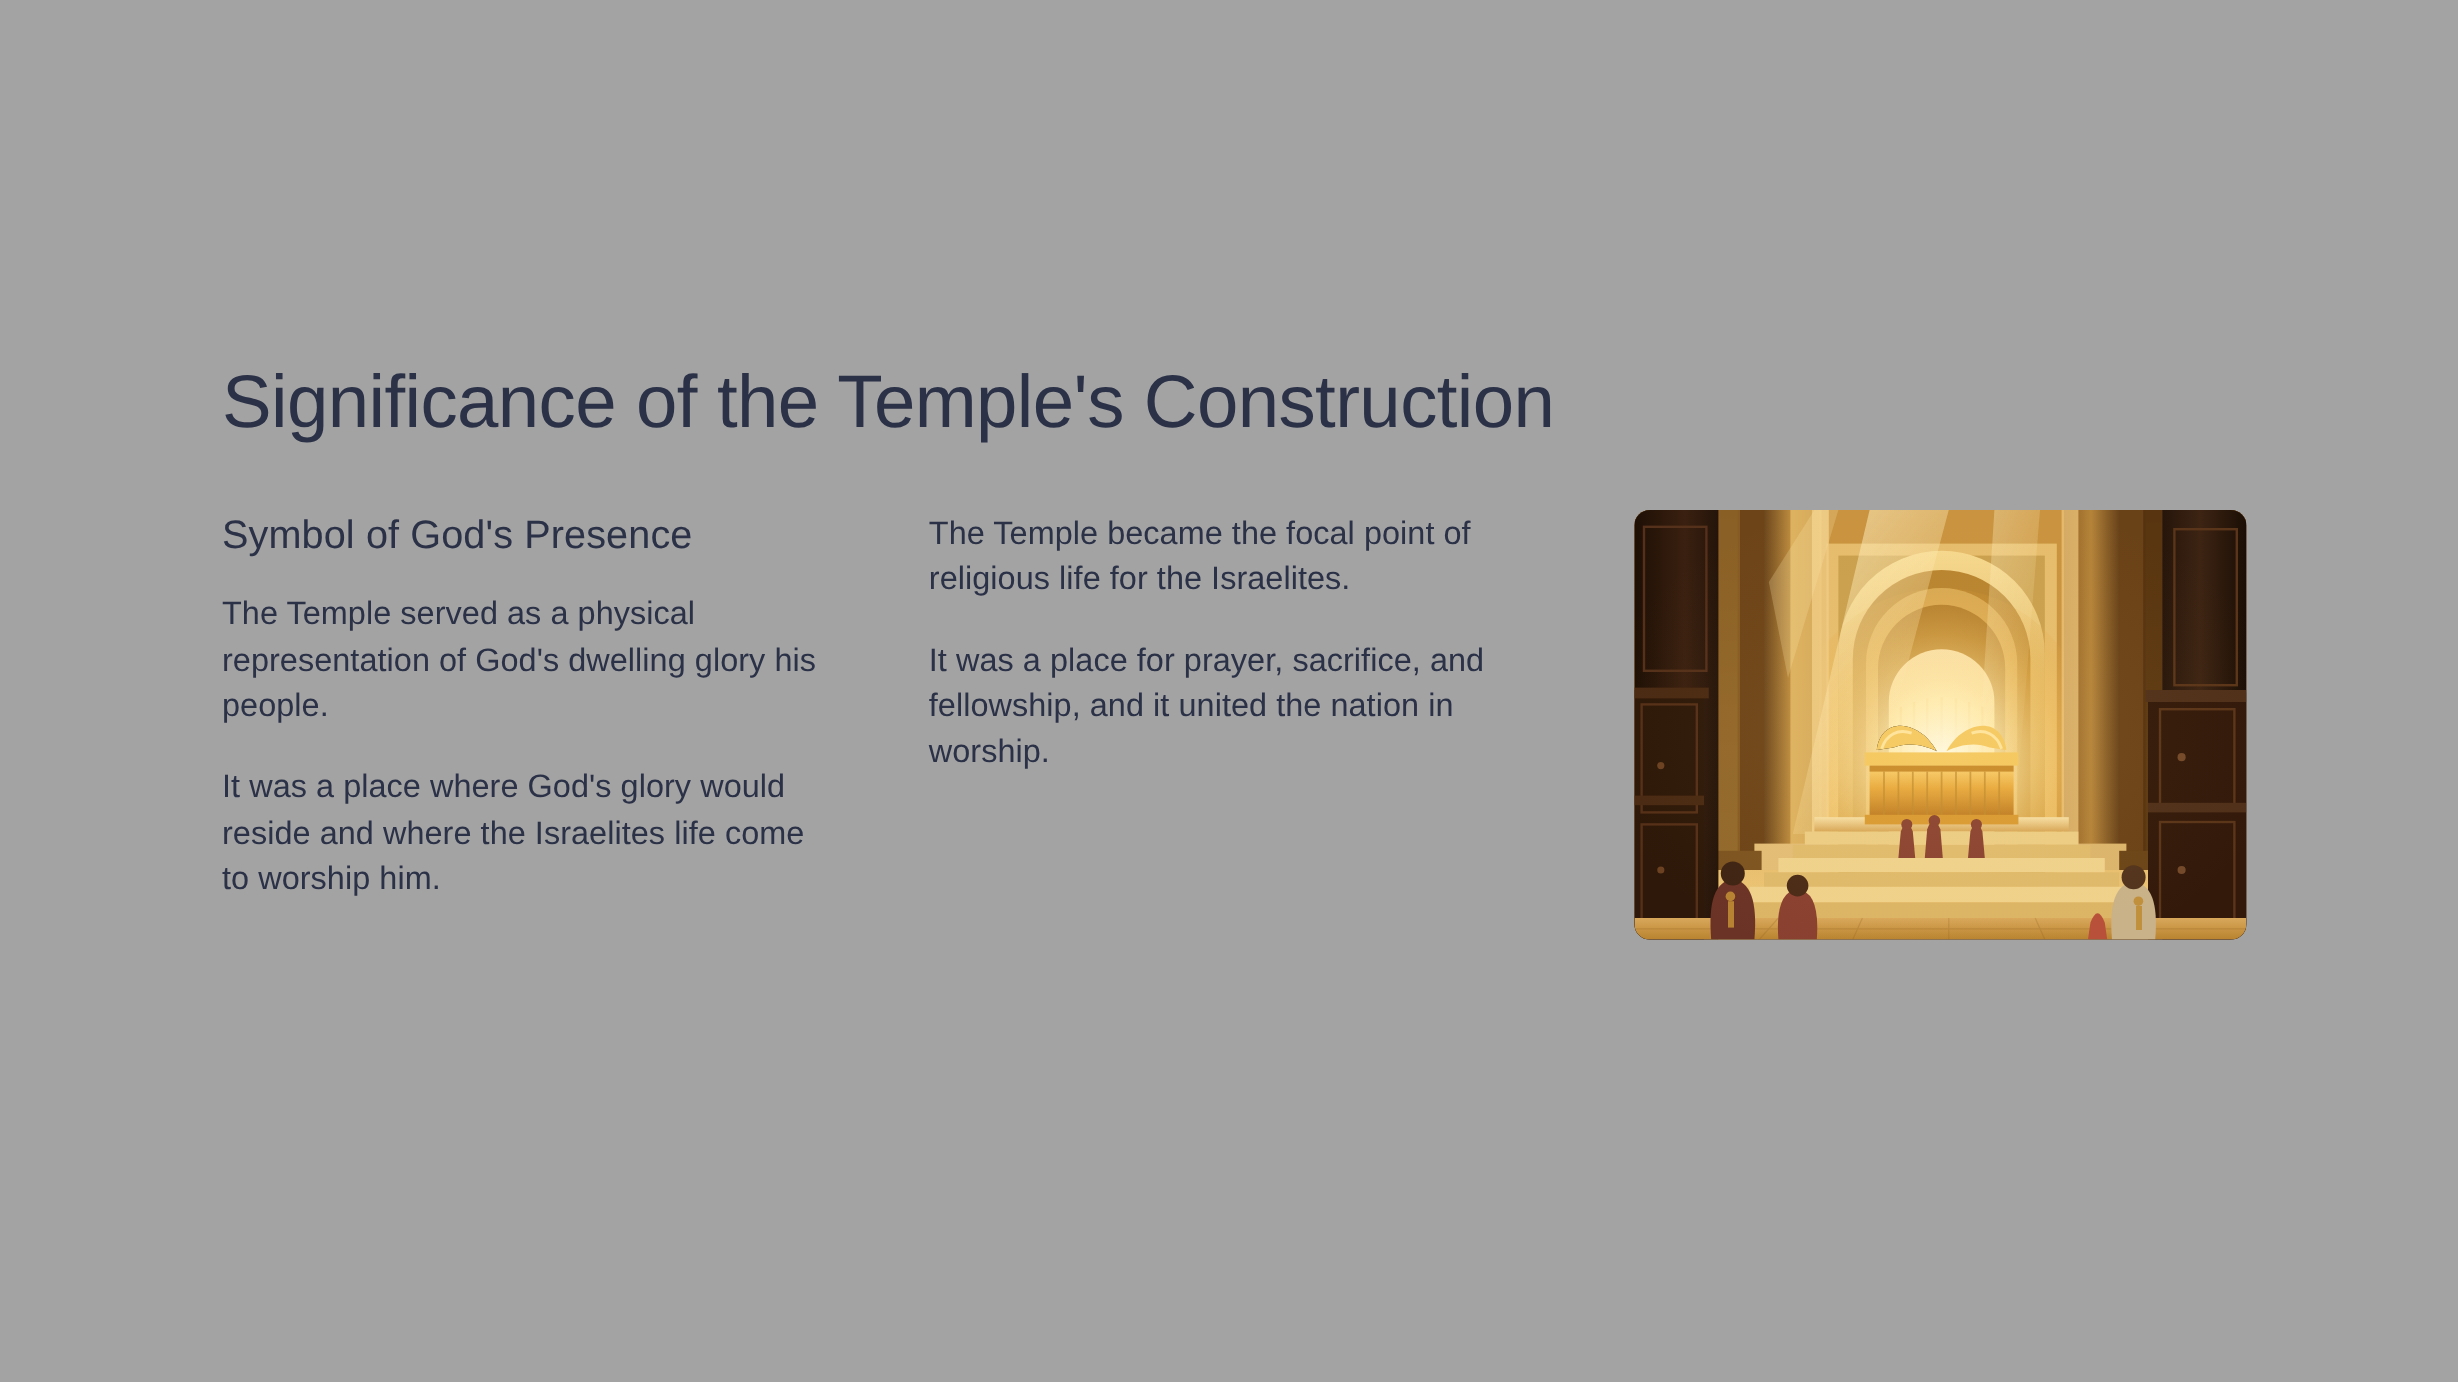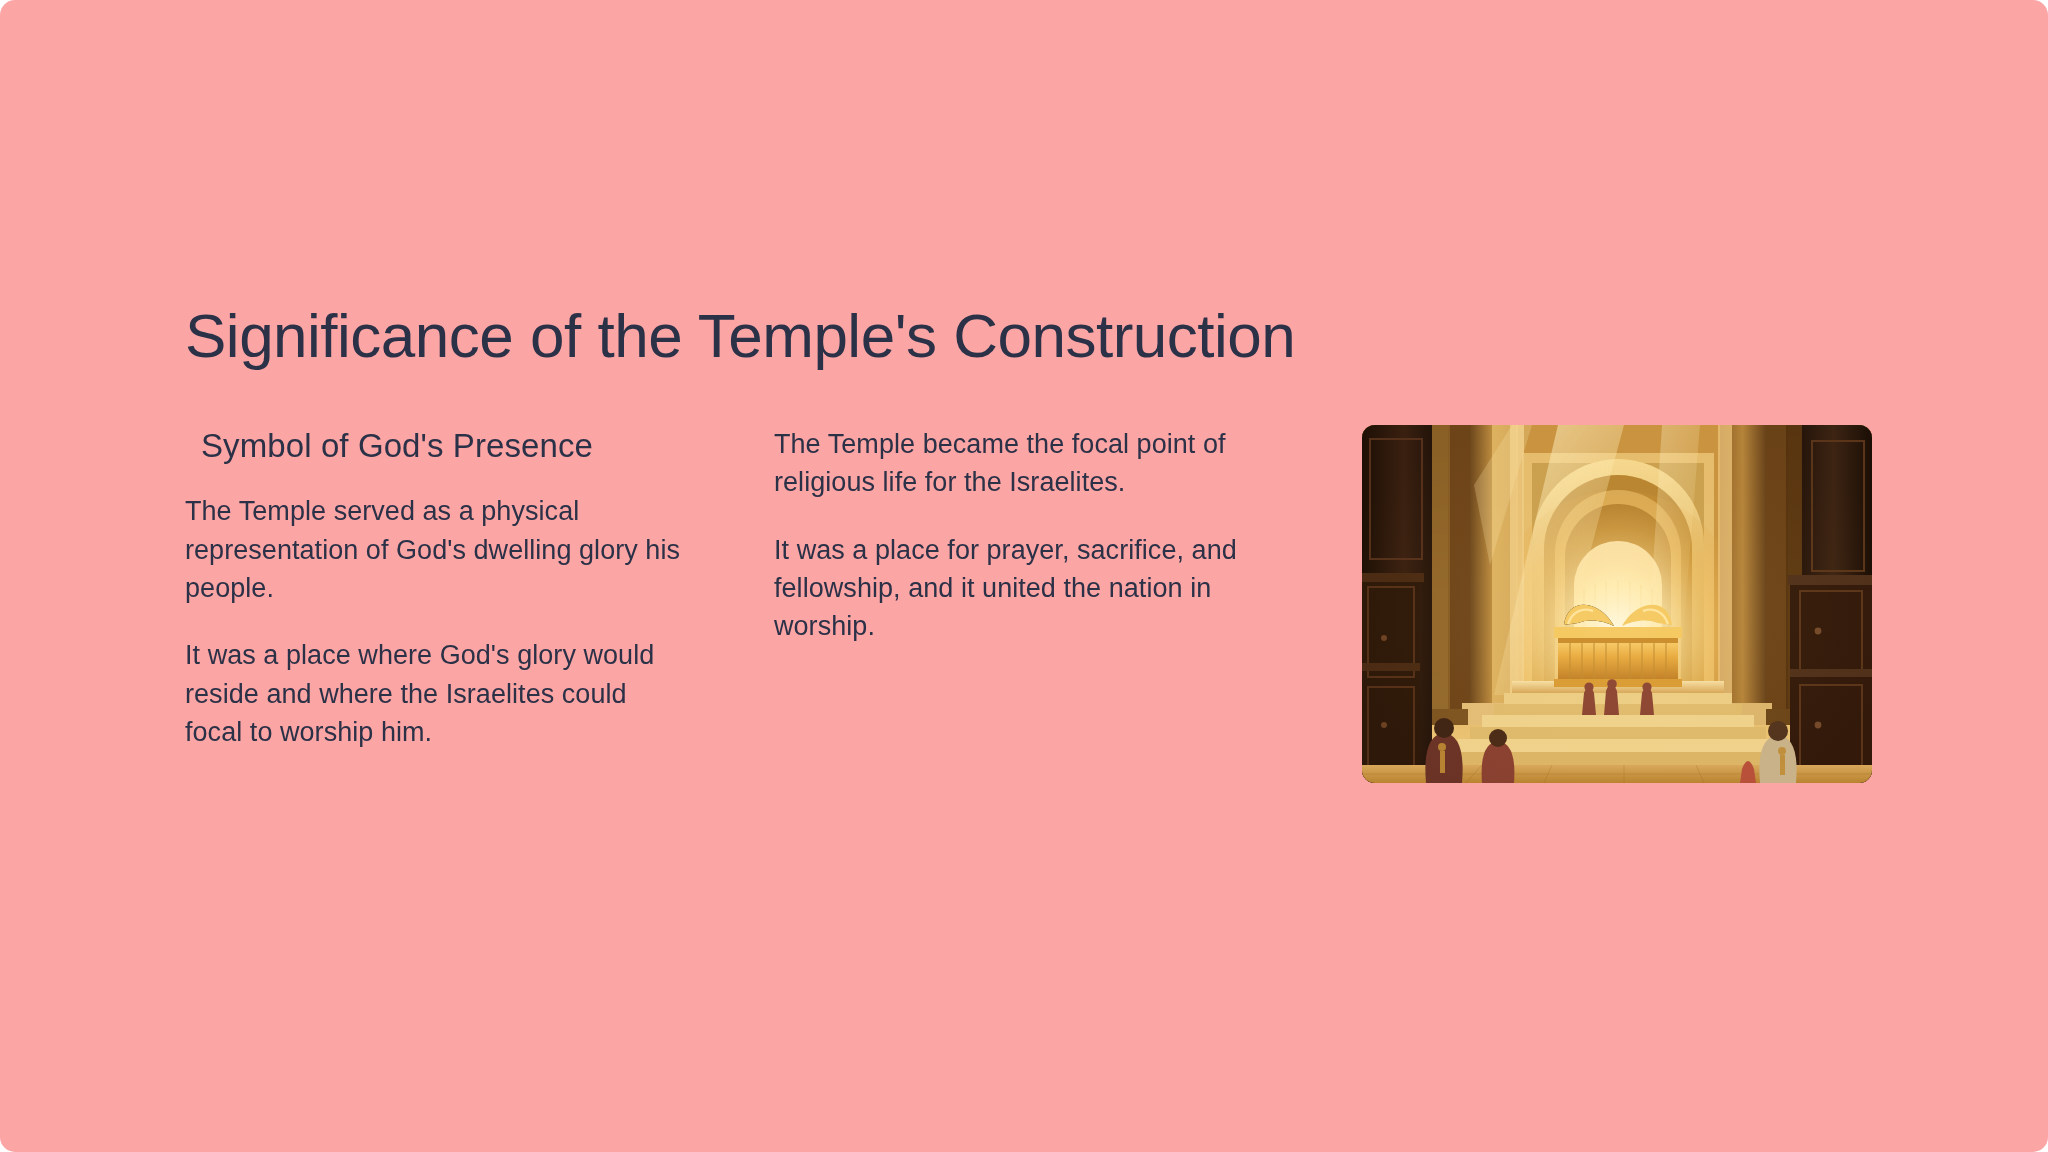--- a/index.html
+++ b/index.html
@@ -10,22 +10,21 @@
   body {
     width: 2048px;
     height: 1152px;
     font-family: "Liberation Sans", "DejaVu Sans", sans-serif;
     overflow: hidden;
     position: relative;
   }
   .slide {
     position: absolute;
     inset: 0;
-    background: #fca5a5;
-    border-radius: 15px;
+    background: #a3a3a3;
   }
   .page-title {
     position: absolute;
     left: 185px;
     top: 258px;
     font-size: 62px;
     font-weight: 400;
     letter-spacing: -0.5px;
     color: #2b3147;
     line-height: 1.15;
@@ -46,21 +45,21 @@
     flex: 0 0 497px;
   }
   .text-col.col-2 {
     margin-left: 92px;
   }
   .col-heading {
     font-size: 33px;
     font-weight: 400;
     color: #2b3147;
     line-height: 1.25;
-    margin: 0 0 26px 16px;
+    margin: 0 0 26px 0;
     letter-spacing: 0.1px;
   }
   .col-para {
     font-size: 27px;
     font-weight: 400;
     color: #2b3147;
     line-height: 1.42;
     margin: 0 0 29px 0;
     letter-spacing: 0.05px;
   }
@@ -90,21 +89,21 @@
 
 <div class="slide">
 
   <h1 class="page-title">Significance of the Temple's Construction</h1>
 
   <div class="content-row">
 
     <div class="text-col col-1">
       <h2 class="col-heading">Symbol of God's Presence</h2>
       <p class="col-para">The Temple served as a physical representation of God's dwelling glory his people.</p>
-      <p class="col-para">It was a place where God's glory would reside and where the Israelites could focal to worship him.</p>
+      <p class="col-para">It was a place where God's glory would reside and where the Israelites life come to worship him.</p>
     </div>
 
     <div class="text-col col-2">
       <p class="col-para">The Temple became the focal point of religious life for the Israelites.</p>
       <p class="col-para">It was a place for prayer, sacrifice, and fellowship, and it united the nation in worship.</p>
     </div>
 
     <div class="image-col">
       <figure class="temple-figure" style="margin:0;" aria-label="Illustration of a temple interior with golden light streaming through arches onto the Ark of the Covenant atop stone steps, flanked by tall columns and dark wooden doors, with robed worshippers approaching.">
         <svg viewBox="0 0 510 358" preserveAspectRatio="xMidYMid slice">

